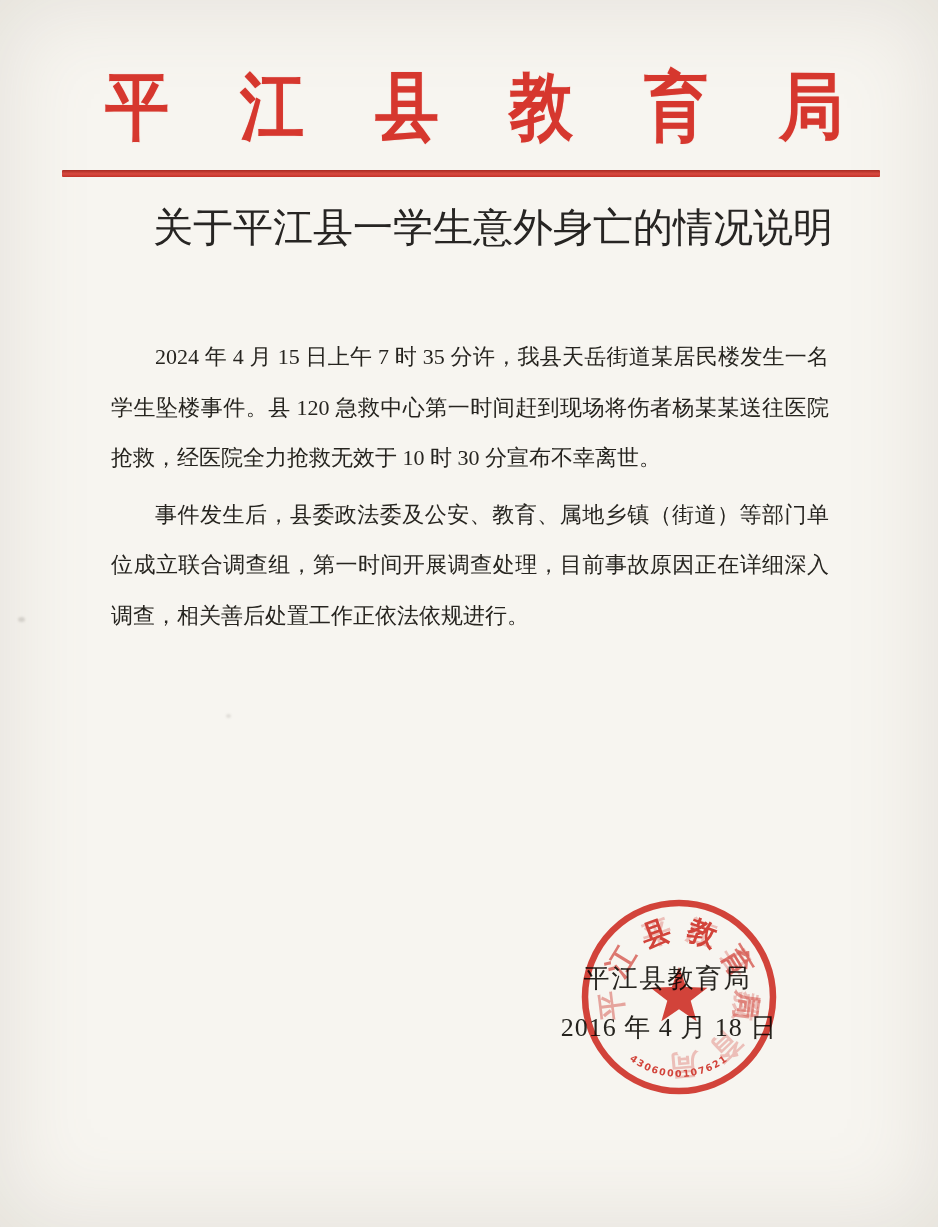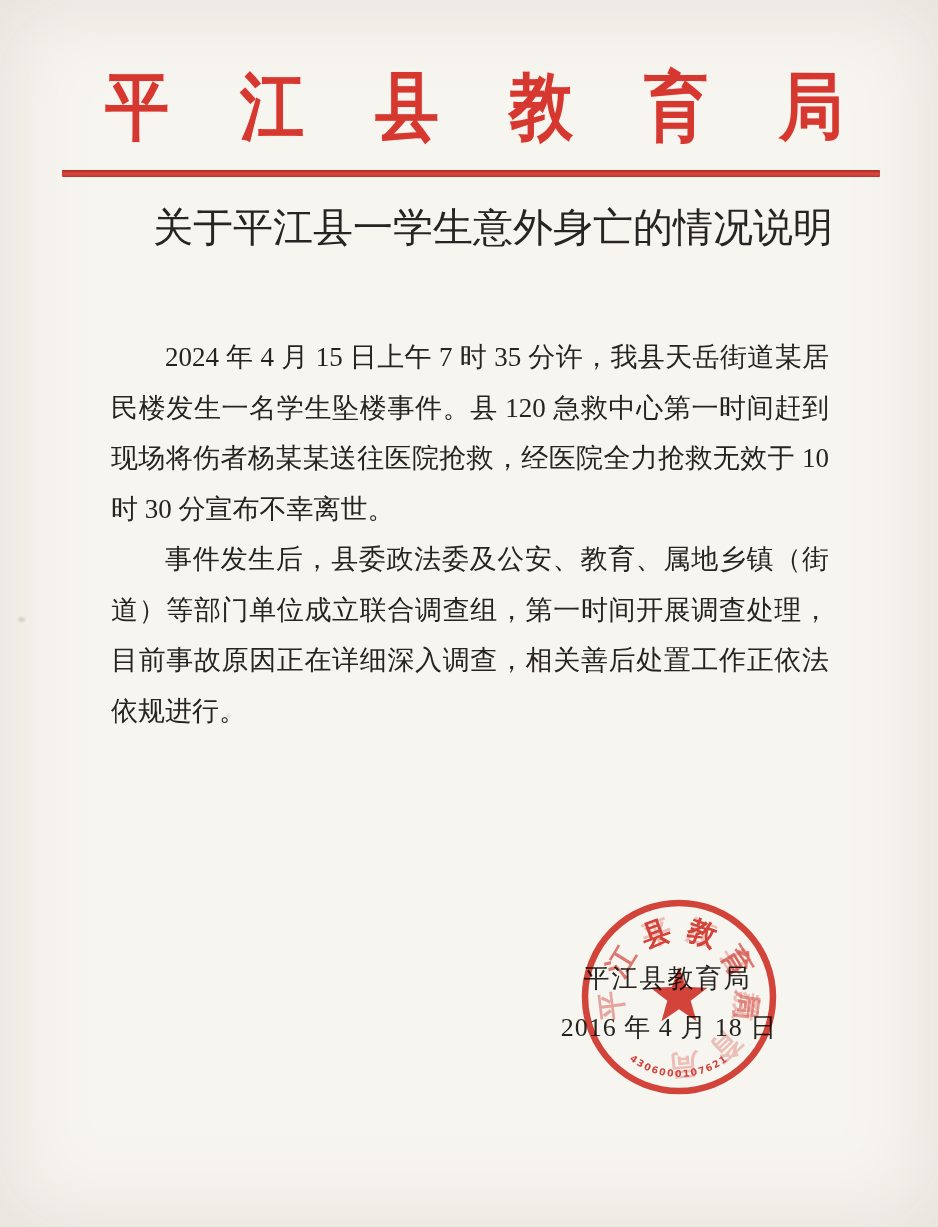--- a/index.html
+++ b/index.html
@@ -55,30 +55,30 @@
     letter-spacing: 0px;
     line-height: 1.1;
     margin-left: 24px;
   }
   
   .doc-body {
     position: absolute;
     left: 111px;
     top: 332px;
     width: 718px;
-    font-size: 27px;
+    font-size: 22px;
     line-height: 50.5px;
     color: #26241f;
     text-align: justify;
   }
   .doc-body p {
     margin: 0;
     text-indent: 2em;
   }
-  .doc-body p + p { }
+  .doc-body p + p { margin-top: 6px; }
   
   .sig-name {
     position: absolute;
     left: 560px;
     top: 961px;
     width: 215px;
     text-align: center;
     font-size: 26px;
     letter-spacing: 2px;
     color: #26241f;

